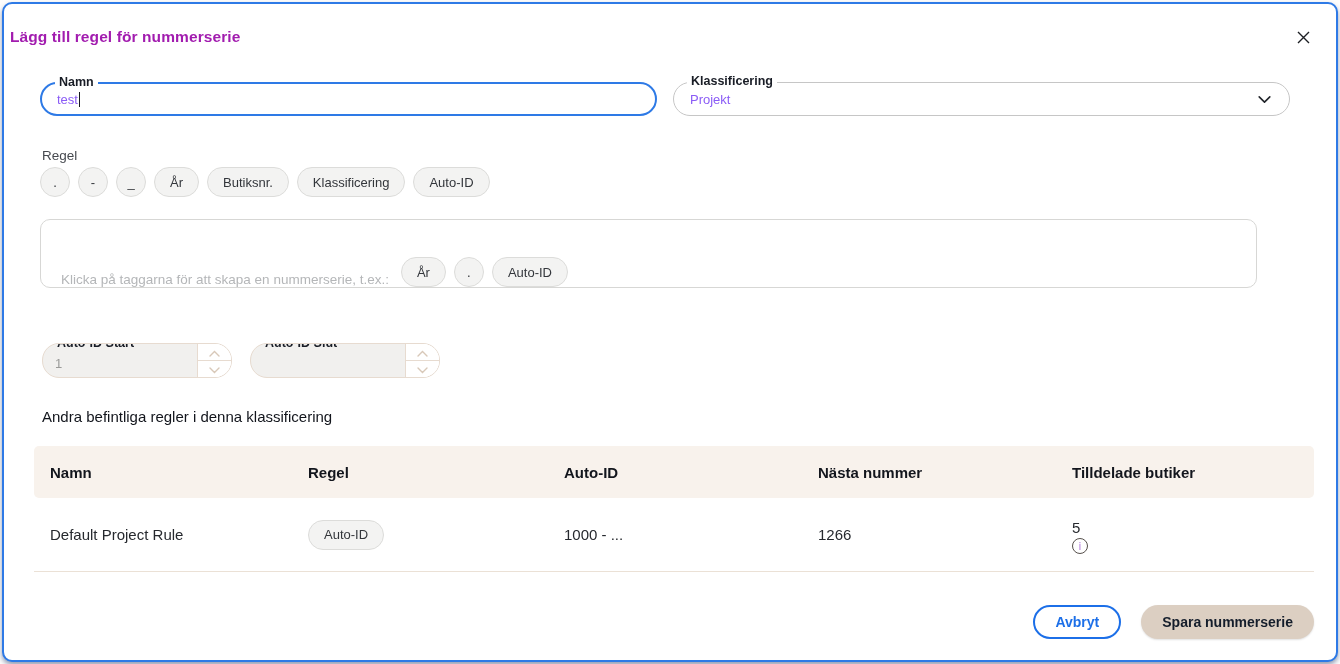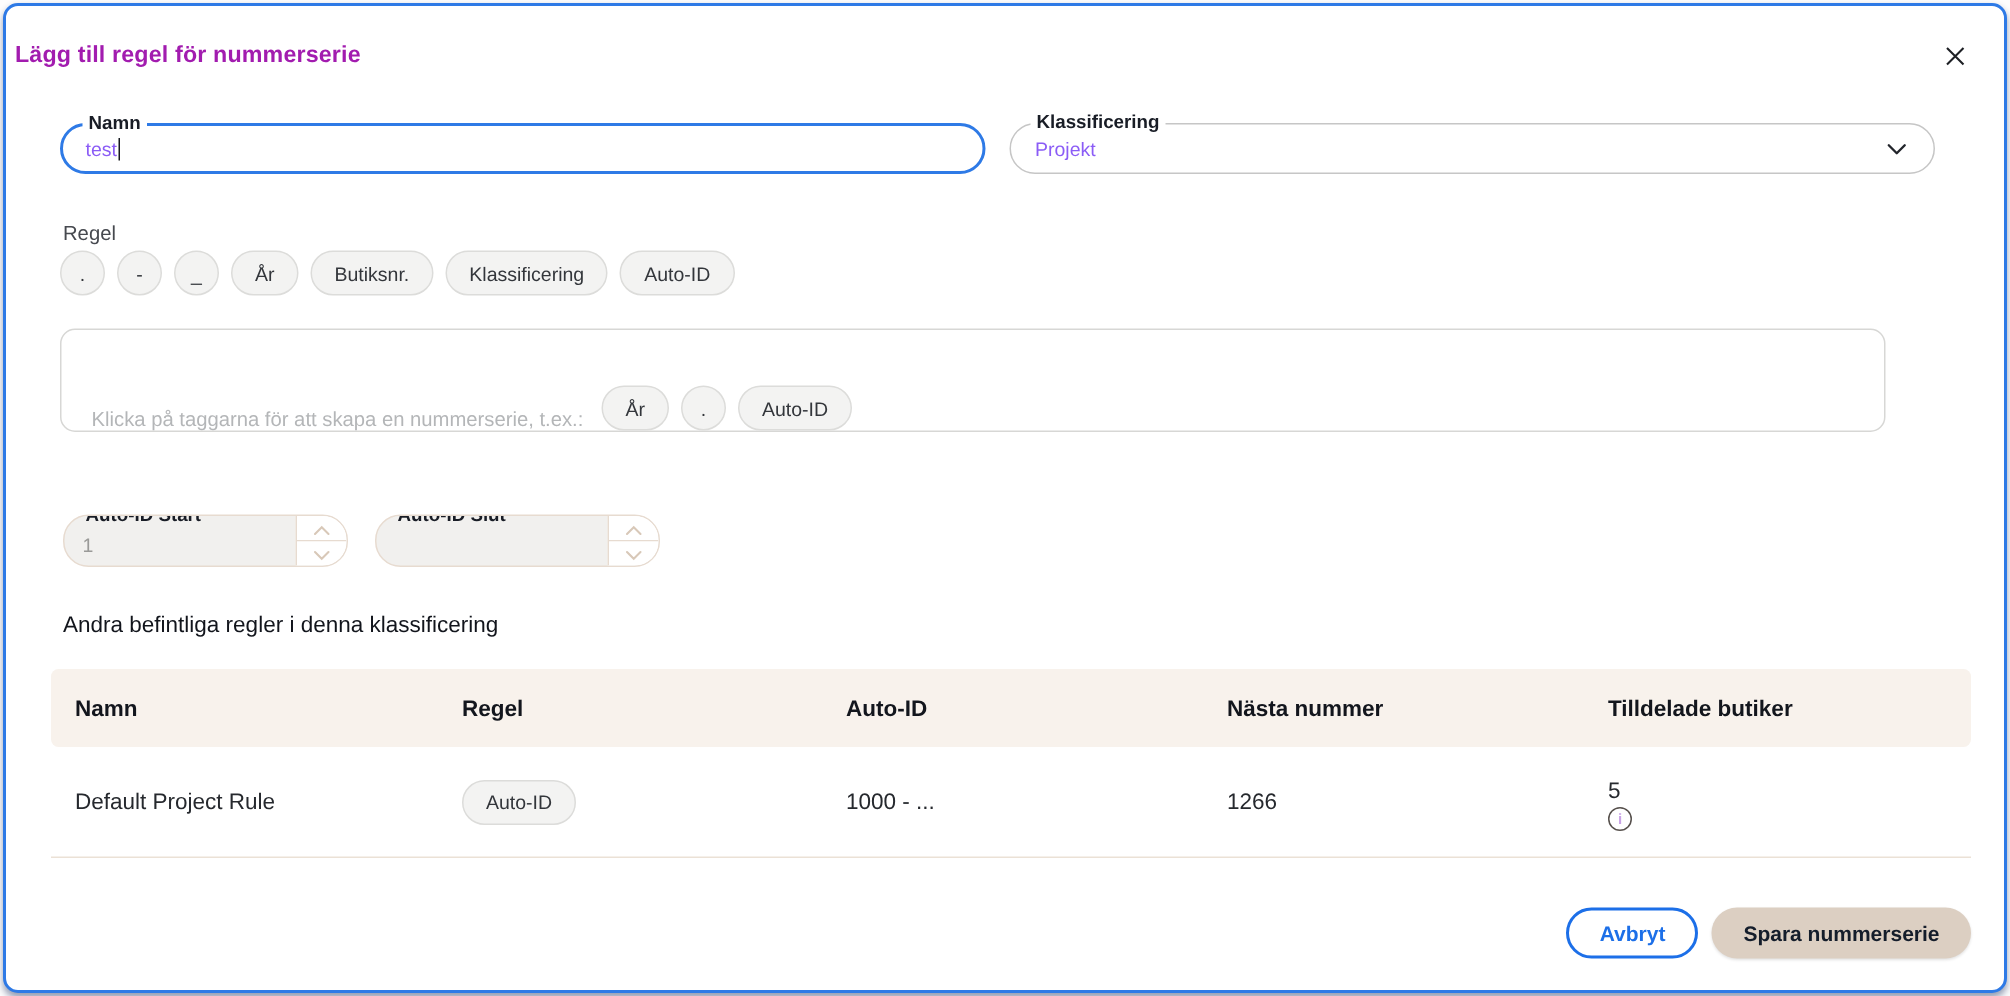--- a/index.html
+++ b/index.html
@@ -65,21 +65,21 @@
   .thead span { font-size:15px; font-weight:700; color:#13161d; }
   .trow { height:74px; border-bottom:1px solid #ebe1d6; font-size:15px; color:#26292e; }
   .cell-stack { display:flex; flex-direction:column; align-items:flex-start; gap:2px; padding-top:4px; }
   .info-icon {
     width:16px; height:16px; border:1.2px solid #56504c; border-radius:50%;
     display:flex; align-items:center; justify-content:center;
     font-size:10px; font-weight:700; color:#c9a3e6; cursor:pointer; background:#fff;
   }
 
   
-  .footer { position:absolute; right:22px; bottom:21px; display:flex; gap:9px; }
+  .footer { position:absolute; right:22px; bottom:21px; display:flex; gap:20px; }
   .btn { height:34px; border-radius:17px; font-size:14px; font-weight:700; cursor:pointer; font-family:"Liberation Sans","DejaVu Sans",sans-serif; }
   .btn-cancel { padding:0 20px; background:#fff; border:2px solid #1c6fe8; color:#1c6fe8; }
   .btn-save { padding:0 21px; background:#dccfc2; border:none; color:#141d2b; box-shadow:0 1px 2px rgba(0,0,0,.12); }
 </style>
 </head>
 <body>
 
 <div class="modal">
 
   <h1 class="dialog-title">Lägg till regel för nummerserie</h1>

